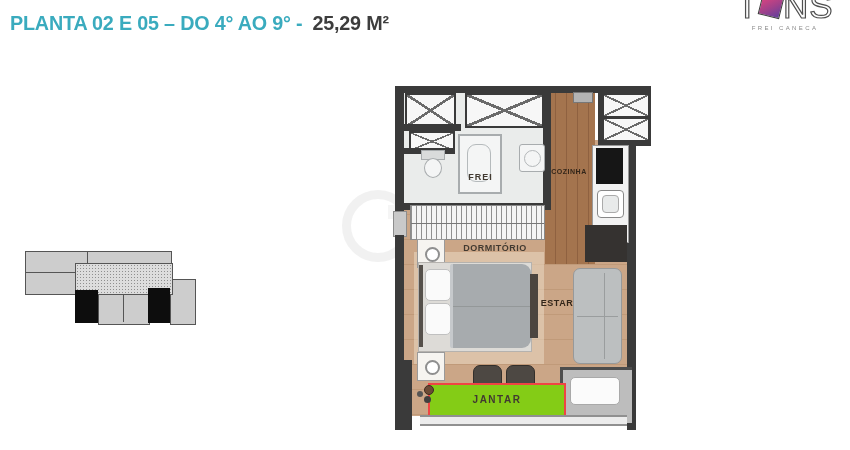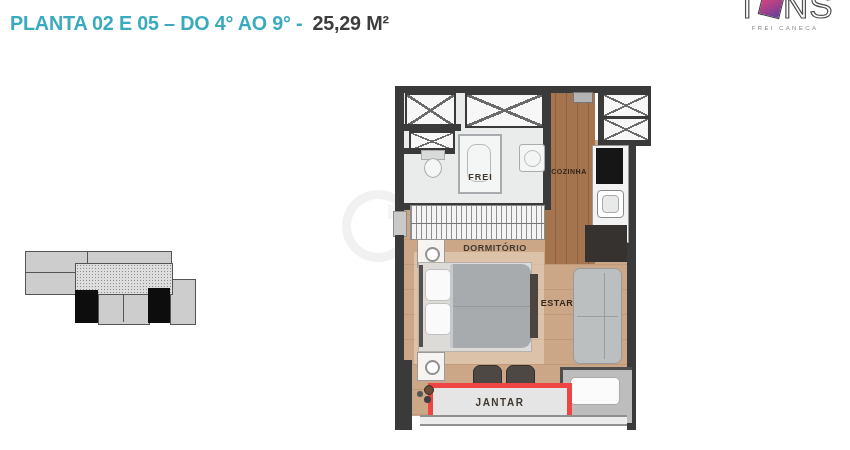--- a/index.html
+++ b/index.html
@@ -159,21 +159,21 @@
     <div style="position:absolute;left:6px;top:6px;width:24px;height:30px;background:#fafafa;border:1px solid #c0c0c0;border-radius:5px;"></div>
     <div style="position:absolute;left:6px;top:40px;width:24px;height:30px;background:#fafafa;border:1px solid #c0c0c0;border-radius:5px;"></div>
     <div style="position:absolute;left:31px;top:1px;width:78px;height:84px;background:#a7abae;border-left:3px solid #c6c9cc;border-radius:2px 9px 9px 2px;">
       <div style="position:absolute;left:0;top:42px;width:100%;height:1px;background:#949899;"></div>
     </div>
   </div>
   <div style="position:absolute;left:137px;top:190px;width:8px;height:64px;background:#4c453f;"></div>
 
   <div class="chair" style="left:80px;top:281px;"></div>
   <div class="chair" style="left:113px;top:281px;"></div>
-  <div style="position:absolute;left:35px;top:299px;width:134px;height:30px;background:#e5e5e5;border:5px solid #ef4444;">
+  <div style="position:absolute;left:35px;top:299px;width:134px;height:30px;background:#84cc16;border:2px solid #ef4444;">
     <div class="lbl" style="left:0;top:0;width:100%;line-height:30px;font-size:10px;letter-spacing:1.5px;">JANTAR</div>
   </div>
   <div class="dot" style="left:31px;top:301px;width:8px;height:8px;background:#6b4a35;border:1px solid #3c2c20;"></div>
   <div class="dot" style="left:24px;top:307px;width:6px;height:6px;background:#555;"></div>
   <div class="dot" style="left:31px;top:312px;width:7px;height:7px;background:#3f3f3f;"></div>
 
   <div style="position:absolute;left:27px;top:331px;width:207px;height:7px;background:#ececec;border-top:2px solid #909090;border-bottom:2px solid #909090;"></div>
 
   <div class="lbl" style="left:40px;top:88px;width:95px;font-size:9px;letter-spacing:1px;">FREI</div>
   <div class="lbl" style="left:150px;top:84px;width:52px;font-size:7px;letter-spacing:0.5px;color:#33261a;">COZINHA</div>

